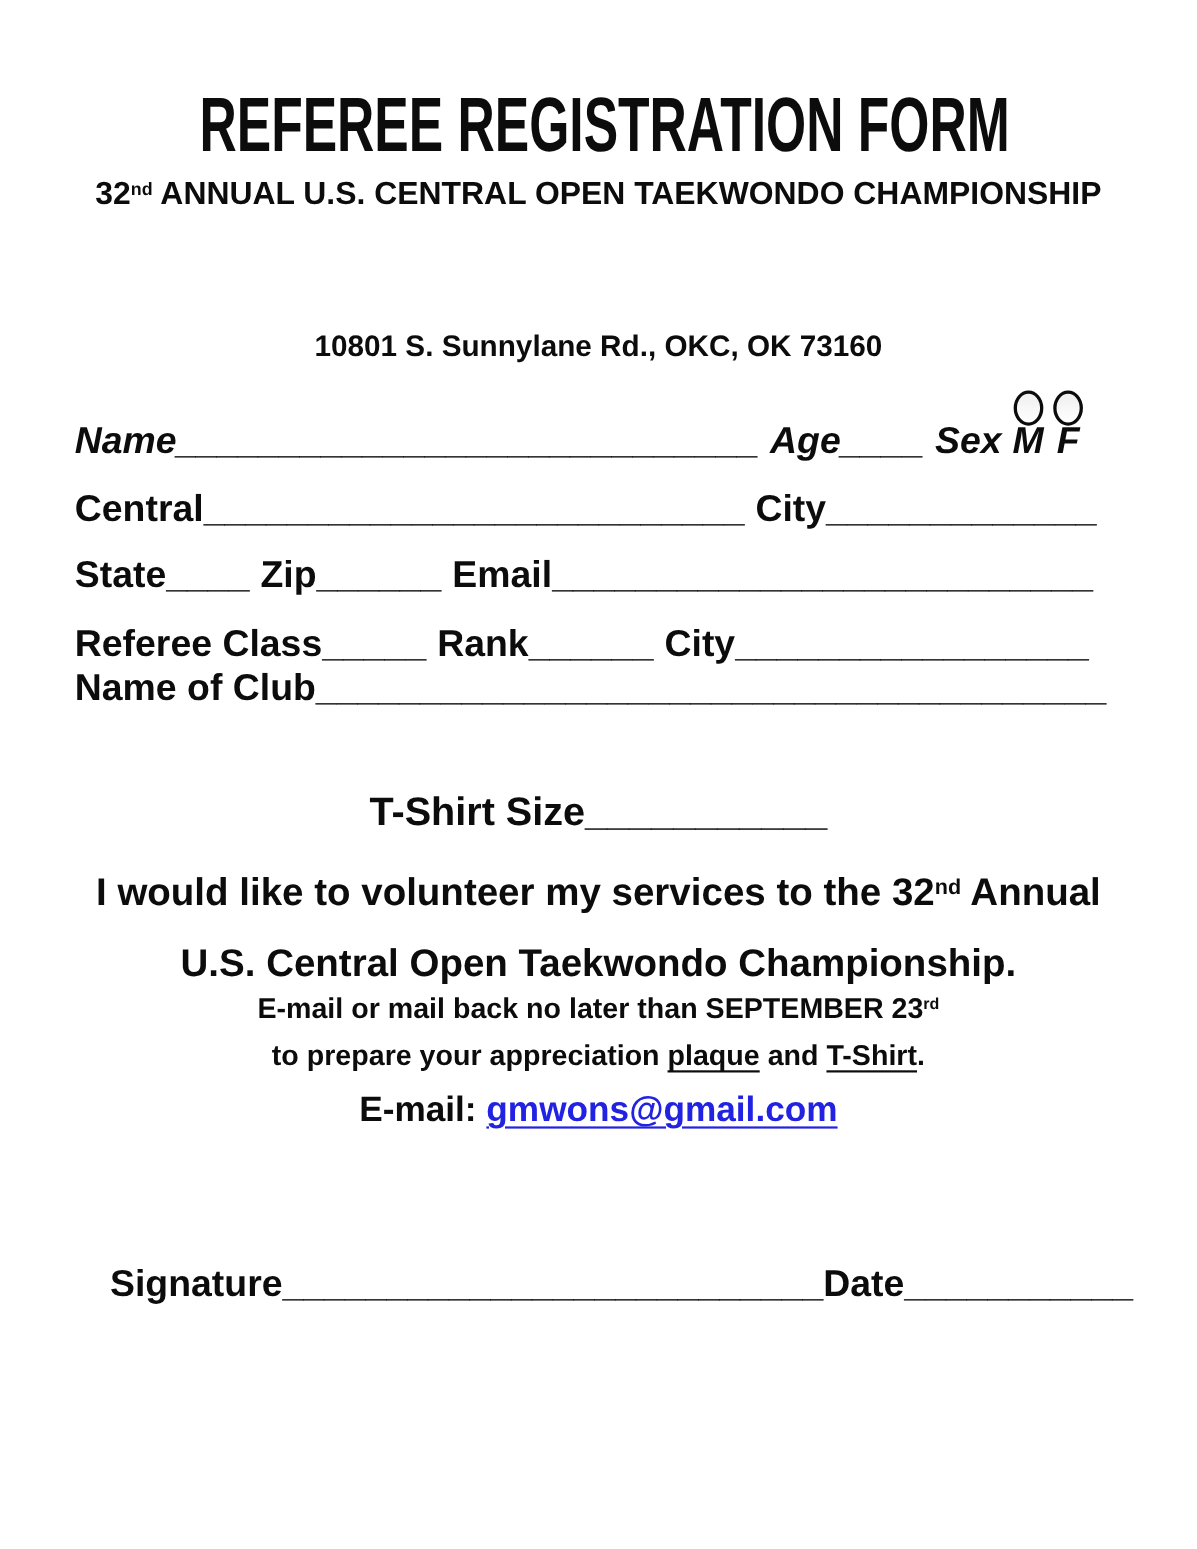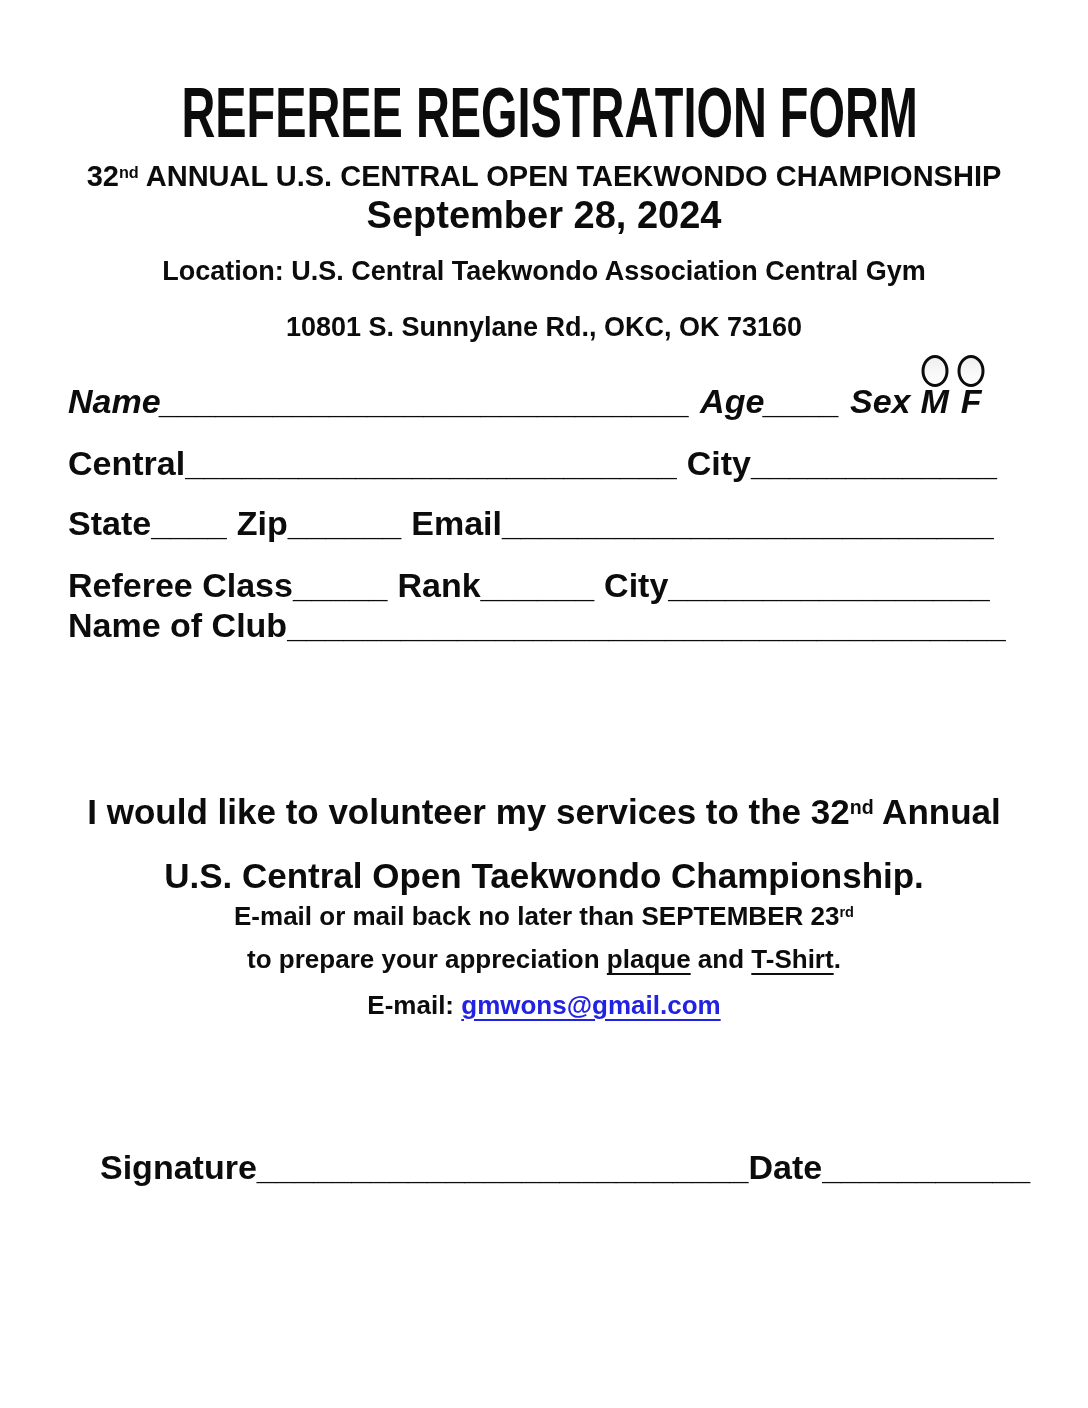--- a/index.html
+++ b/index.html
@@ -15,34 +15,34 @@
   .line { position:absolute; white-space:nowrap; line-height:1; }
   .center { left:0; right:0; text-align:center; }
   .fieldline { left:68px; font-size:34px; }
 
   .title-line { top:78px; font-size:70px; }
   .title-inner { display:inline-block; transform:scaleX(0.67); transform-origin:50% 50%; }
 
   .subtitle-line { top:162px; font-size:29px; }
   .date-line { top:196px; font-size:38px; }
   .loc1 { top:258px; font-size:27px; }
-  .loc2 { top:314px; font-size:27px; }
+  .loc2 { top:302px; font-size:27px; }
 
   .name-row { top:384px;font-style:italic; }
   .address-row { top:446px; }
   .state-row { top:506px; }
   .referee-row { top:568px; }
   .club-row { top:608px; }
   .tshirt-row { top:720px; font-size:36px; }
 
   .volunteer-line { top:794px; font-size:35px; }
   .champ-line { top:858px; font-size:35px; }
   .deadline-line { top:903px; font-size:26px;text-align:center; }
   .prepare-line { top:946px; font-size:26px; }
-  .contact-line { top:992px; font-size:26px; }
+  .contact-line { top:992px; font-size:32px; }
 
   .signature-row { top:1150px;margin-left:32px; }
 
   .sup { font-size:56%; position:relative; top:-0.52em; }
   .gap { margin-left:10px; }
   .gap-sm { margin-left:12px; }
 
   .sex-opt { position:relative; display:inline-block; }
   .sex-circle {
     position:absolute; left:50%; top:-29px; transform:translateX(-50%);
@@ -60,23 +60,21 @@
 <div class="page">
 
   <div class="line center title-line">
     <span class="title-inner">REFEREE REGISTRATION FORM</span>
   </div>
 
   <div class="line center subtitle-line">
     <span>32</span><span class="sup">nd</span><span> ANNUAL U.S. CENTRAL OPEN TAEKWONDO CHAMPIONSHIP</span>
   </div>
 
-  <div class="line center date-line">September 28, 2024</div>
 
-  <div class="line center loc1">Location: U.S. Central Taekwondo Association Central Gym</div>
   <div class="line center loc2">10801 S. Sunnylane Rd., OKC, OK 73160</div>
 
   <div class="line fieldline name-row">
     <span>Name</span><span>____________________________</span><span class="gap">Age</span><span>____</span><span class="gap">Sex</span><span class="sex-opt gap"><span class="sex-circle"></span><span>M</span></span><span class="sex-opt gap-sm"><span class="sex-circle"></span><span>F</span></span>
   </div>
 
   <div class="line fieldline address-row">
     <span>Central</span><span>__________________________</span><span class="gap">City</span><span>_____________</span>
   </div>
 
@@ -85,20 +83,23 @@
   </div>
 
   <div class="line fieldline referee-row">
     <span>Referee Class</span><span>_____</span><span class="gap">Rank</span><span>______</span><span class="gap">City</span><span>_________________</span>
   </div>
 
   <div class="line fieldline club-row">
     <span>Name of Club</span><span>______________________________________</span>
   </div>
 
+  <div class="line center tshirt-row">
+    <span>T-Shirt Size</span><span>___________</span>
+  </div>
 
   <div class="line center volunteer-line">
     <span>I would like to volunteer my services to the </span><span>32</span><span class="sup">nd</span><span> Annual</span>
   </div>
 
   <div class="line center champ-line">U.S. Central Open Taekwondo Championship.</div>
 
   <div class="line center deadline-line">
     <span>E-mail or mail back no later than SEPTEMBER </span><span>23</span><span class="sup">rd</span>
   </div>

